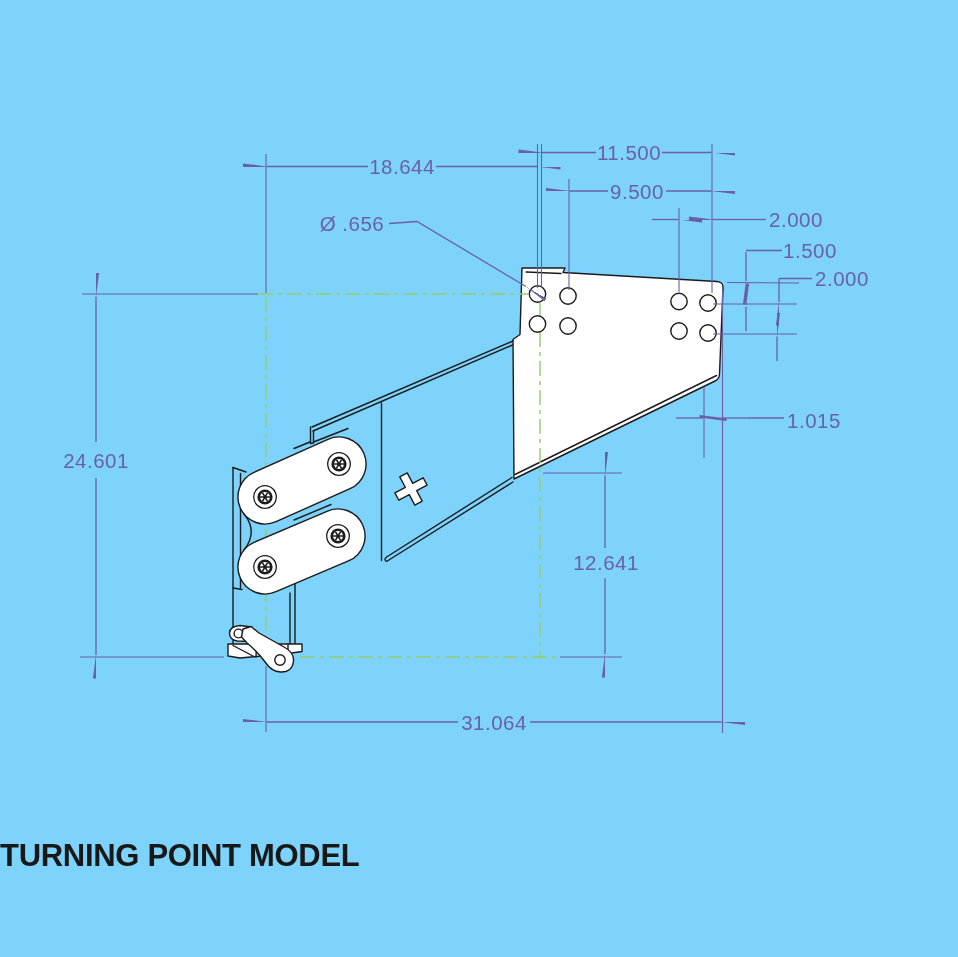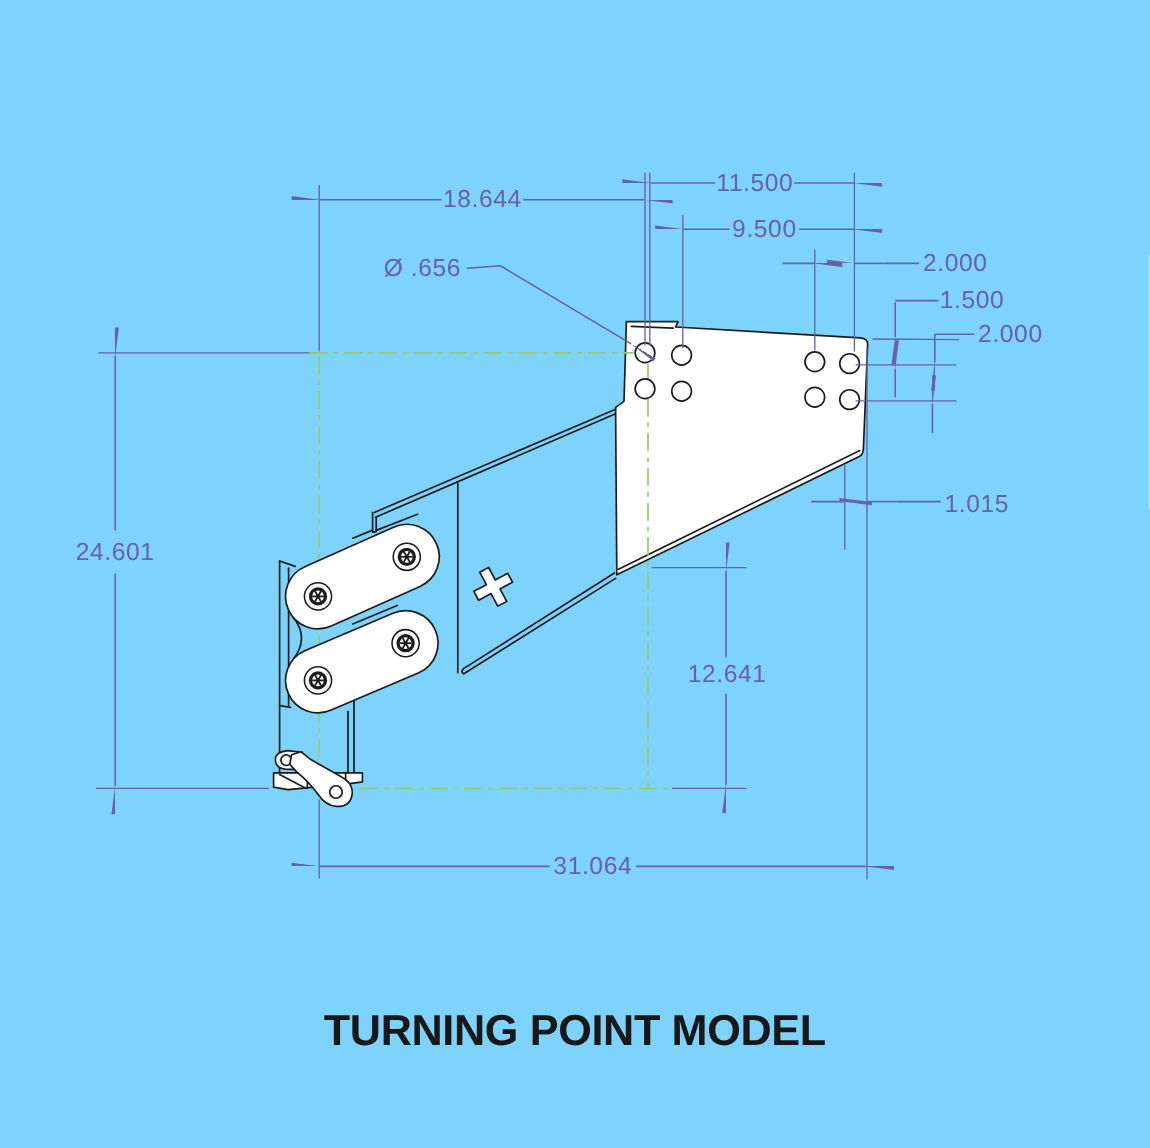--- a/index.html
+++ b/index.html
@@ -1,22 +1,22 @@
 <!DOCTYPE html>
 <html><head>
 <meta charset="utf-8">
 <style>
   html,body{margin:0;padding:0;background:#ffffff;}
   .stage{position:relative;width:958px;height:957px;background:#7dd3fc;overflow:hidden;
          font-family:"Liberation Sans",sans-serif;text-decoration:underline;}
   .stage svg{position:absolute;left:0;top:0;}
   .dim-text{font-family:"Liberation Sans",sans-serif;font-size:20.5px;fill:#6b5fa8;
             letter-spacing:0.5px;}
-  .drawing-title{position:absolute;left:0;right:0;top:838px;text-align:center;
-            font-family:"Liberation Sans",sans-serif;font-weight:bold;font-size:36px;
+  .drawing-title{position:absolute;left:0;right:0;top:838px;
+            font-family:"Liberation Sans",sans-serif;font-weight:bold;font-size:31px;
             letter-spacing:-0.3px;color:#181818;transform:scaleX(1.0);}
   .geo{stroke:#1b1b1b;stroke-width:1.4;fill:none;stroke-linecap:round;stroke-linejoin:round;}
   .geo-f{stroke:#1b1b1b;stroke-width:1.4;fill:#ffffff;stroke-linejoin:round;}
   .cl{stroke:#93cd6d;stroke-width:1.4;fill:none;stroke-dasharray:15 5 4 5;}
   .ext{stroke:#6b5fa8;stroke-width:1.1;fill:none;}
   .dln{stroke:#6b5fa8;stroke-width:1.3;fill:none;}
 </style>
 </head>
 <body>
 

